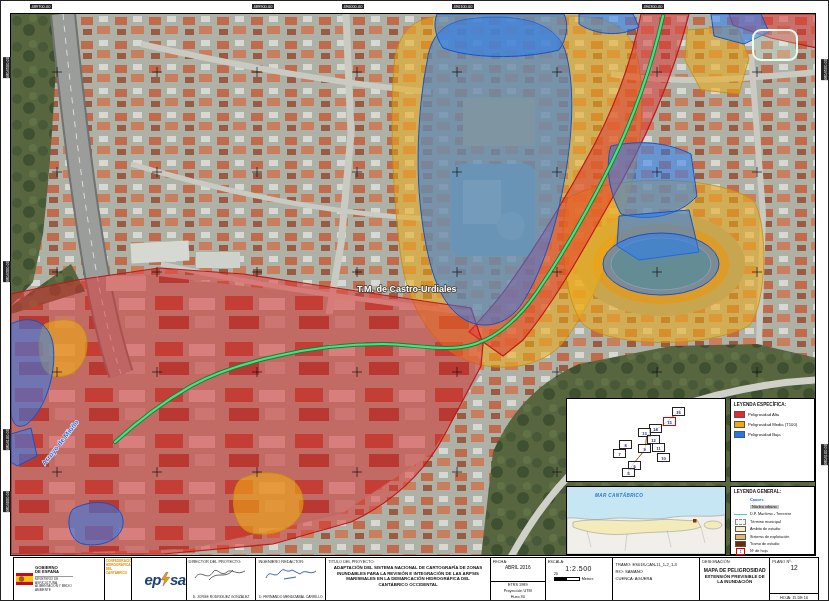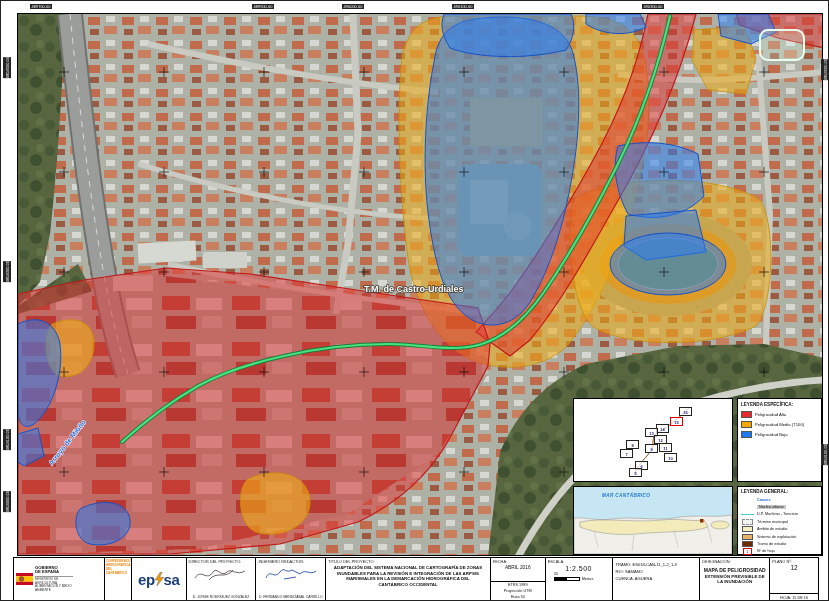--- a/index.html
+++ b/index.html
@@ -1,18 +1,18 @@
 <!DOCTYPE html>
 <html><head>
 <meta charset="utf-8">
 <style>
   * { margin:0; padding:0; box-sizing:border-box; }
   body { font-family:"Liberation Sans", sans-serif; background:#9a9a9a; }
   .page { position:relative; width:829px; height:601px; background:#fff; border:1px solid #222; overflow:hidden; }
-  .map-frame { position:absolute; left:16px; top:12px; width:806px; height:543px; border:1.5px solid #000; overflow:hidden; background:#a8aca0; }
+  .map-frame { position:absolute; left:9px; top:12px; width:806px; height:543px; border:1.5px solid #000; overflow:hidden; background:#a8aca0; }
   .map-frame svg.mainmap { position:absolute; left:0; top:0; }
 
   
   .box { position:absolute; background:#fff; border:1px solid #000; z-index:4; }
   .sheet-index { left:555px; top:384px; width:160px; height:84px; }
   .sheet { position:absolute; width:13px; height:9px; border:0.8px solid #222; background:rgba(255,255,255,0.75);
            font-size:4px; color:#1a1a8a; text-align:center; line-height:9px; font-weight:bold; }
   .sheet.current { border:1.2px solid #e00000; color:#1a1a8a; }
   .leyenda-esp { left:719px; top:384px; width:85px; height:84px; padding:3px 3px; }
   .region-inset { left:555px; top:472px; width:160px; height:69px; }
@@ -42,21 +42,21 @@
   .title-bar { position:absolute; left:12px; top:556px; width:806px; height:44px; border:1px solid #000; display:flex; background:#fff; z-index:7; }
   .cell { border-right:1px solid #000; height:100%; position:relative; overflow:hidden; }
   .cell:last-child { border-right:none; }
   .cl { font-size:3.9px; color:#222; padding:1px 2px 0; }
   .c-gov { width:91px; display:flex; align-items:center; gap:2px; padding:2px; }
   .gov-txt { display:flex; flex-direction:column; }
   .gov-name { font-size:4.2px; font-weight:bold; color:#111; line-height:1.1; }
   .gov-min { font-size:3.1px; color:#333; border-top:0.5px solid #999; margin-top:1px; padding-top:1px; width:38px; line-height:1.15; }
   .c-conf { width:27px; padding:2px 1px; }
   .conf-t { font-size:3.2px; font-weight:bold; color:#e8890a; line-height:1.2; }
-  .c-eptisa { width:55px; display:flex; align-items:center; justify-content:center; }
+  .c-eptisa { width:55px; display:flex; align-items:center; justify-content:flex-end;font-style:italic; }
   .eptisa-word { font-size:15px; font-weight:bold; color:#1b3f77; letter-spacing:-0.5px; display:flex; align-items:center; }
   .c-sig { width:70px; display:flex; flex-direction:column; }
   .sig-svg { flex:1; }
   .sig-name { font-size:3.4px; text-align:center; color:#222; padding-bottom:1.5px; white-space:nowrap; }
   .c-titulo { width:165px; }
   .tit-text { font-size:4.4px; font-weight:bold; color:#111; text-align:center; padding:1px 6px; line-height:1.25; }
   .c-fecha { width:55px; display:flex; flex-direction:column; }
   .fecha-top { border-bottom:1px solid #000; flex:1; }
   .fecha-val { font-size:4.8px; text-align:center; color:#111; margin-top:1px; }
   .datum { font-size:3.8px; text-align:center; color:#111; line-height:1.3; margin-top:1px; }

